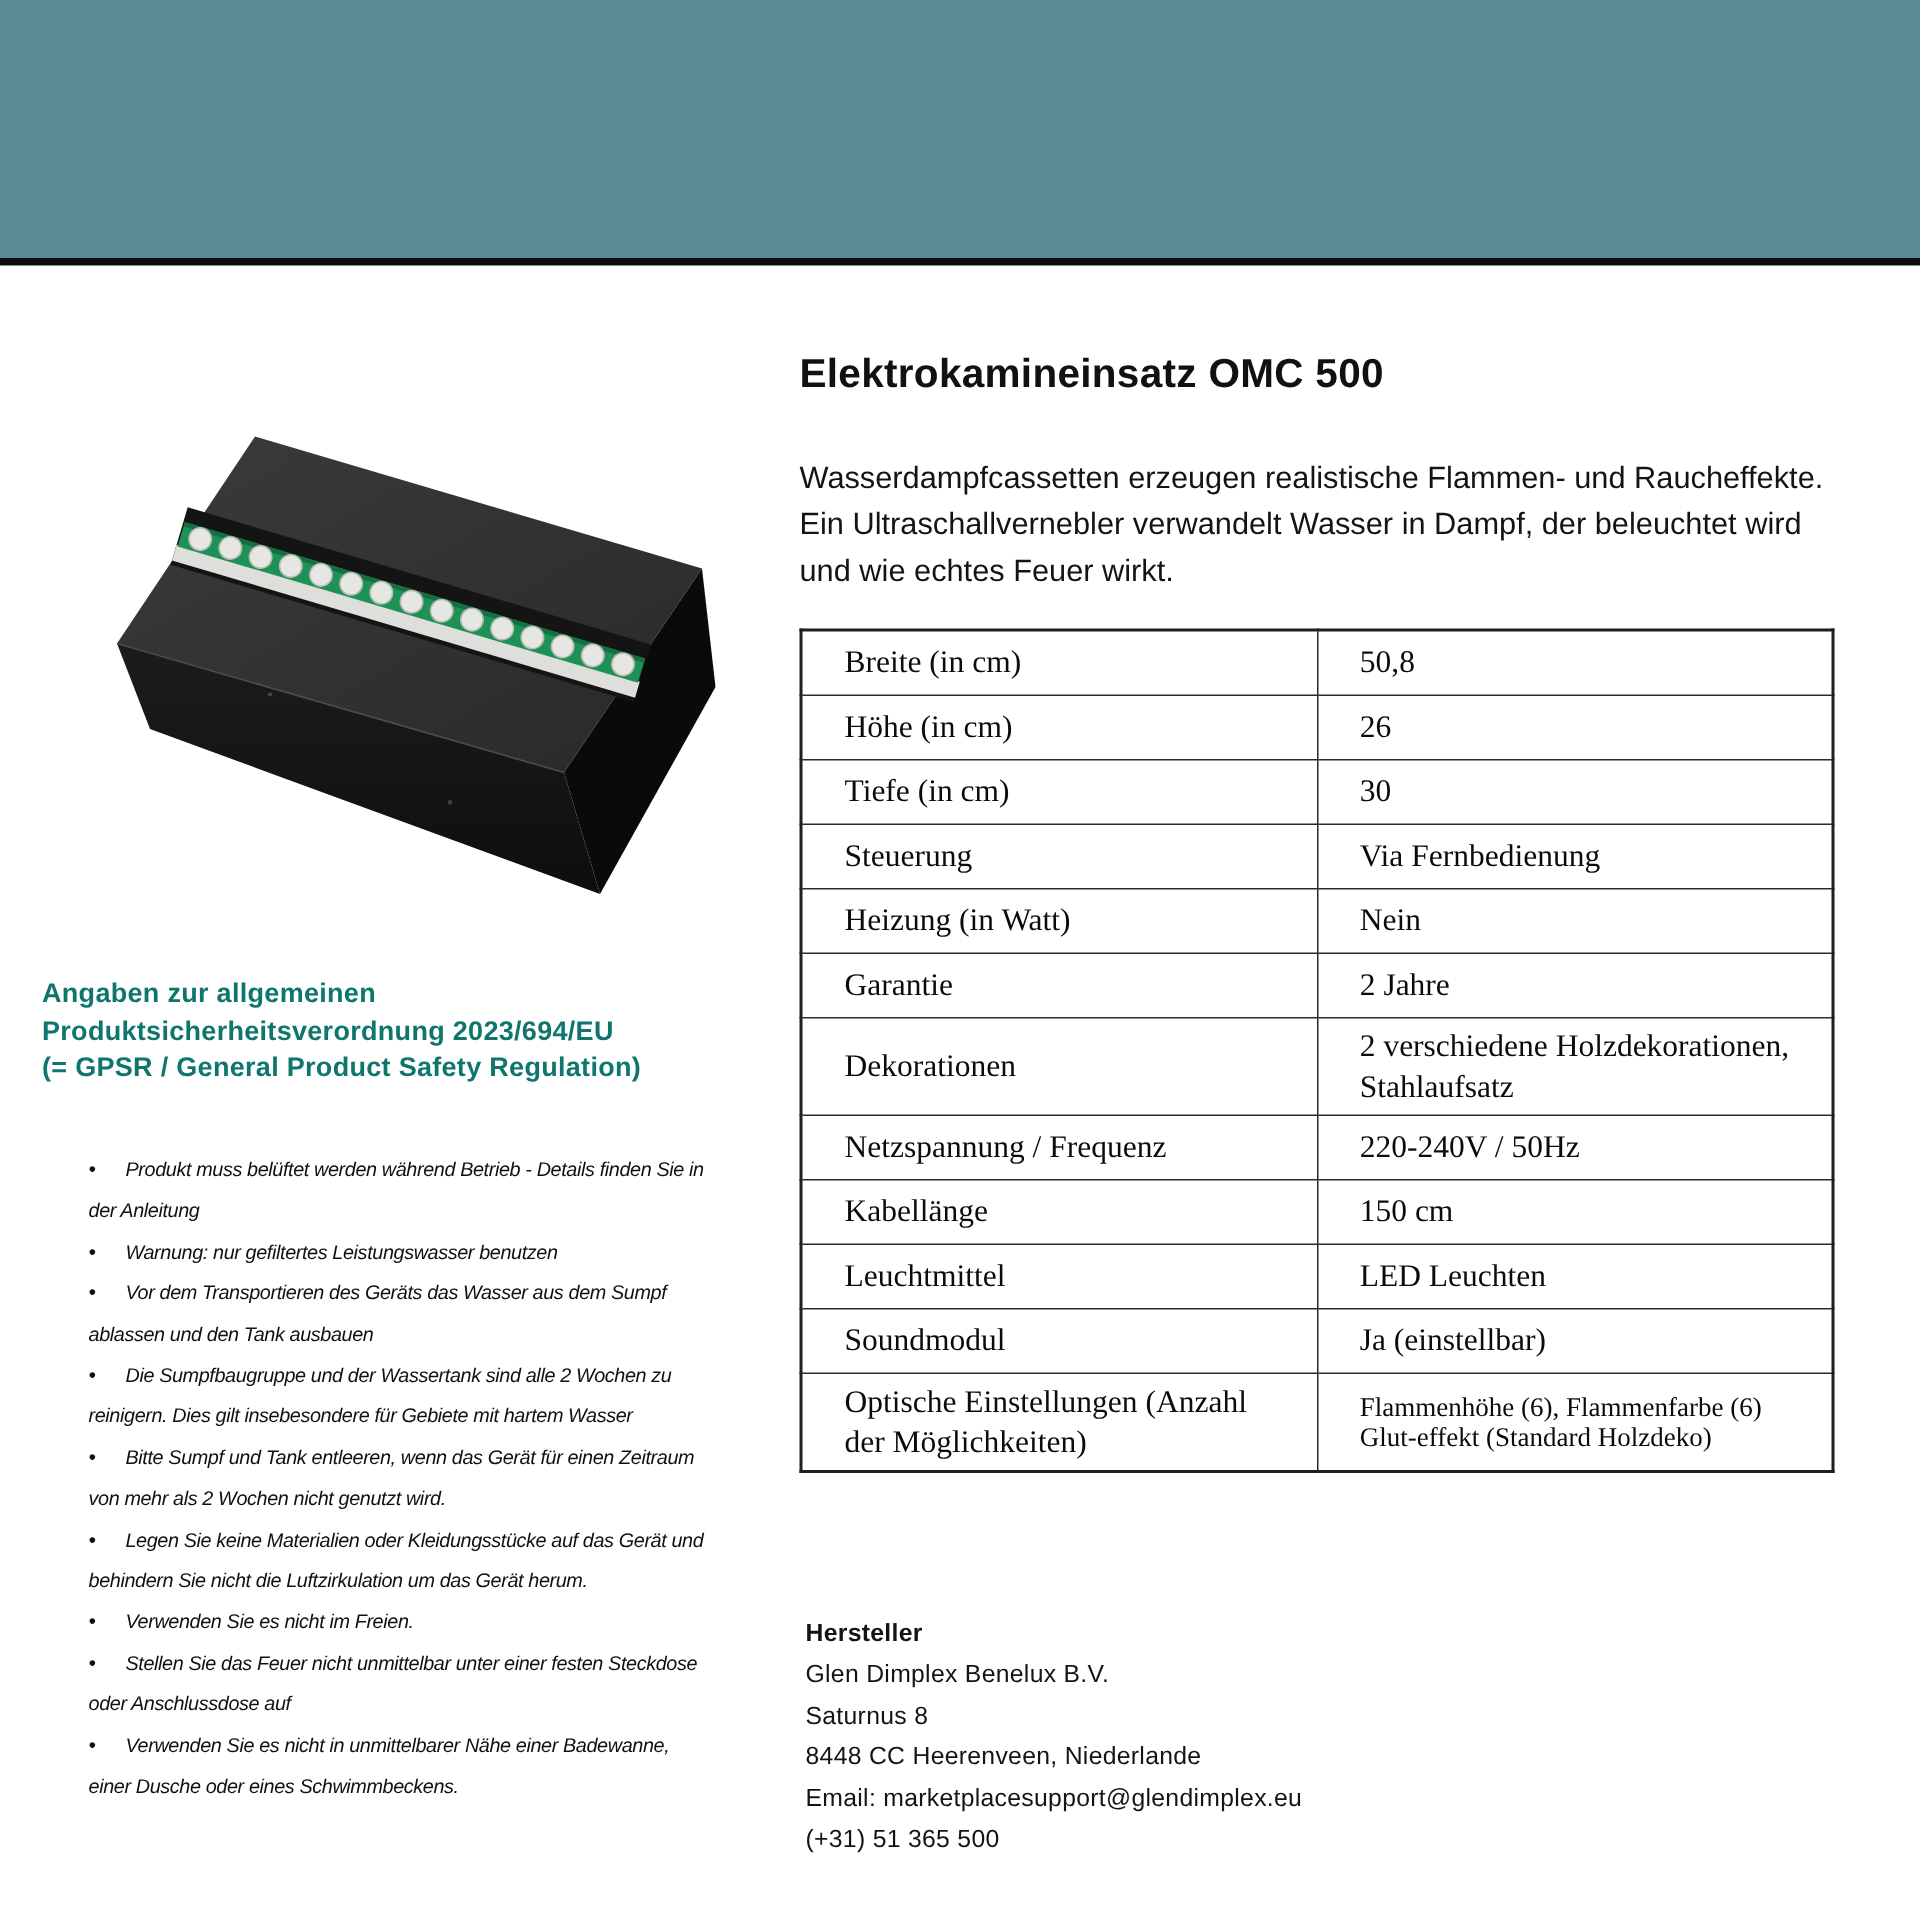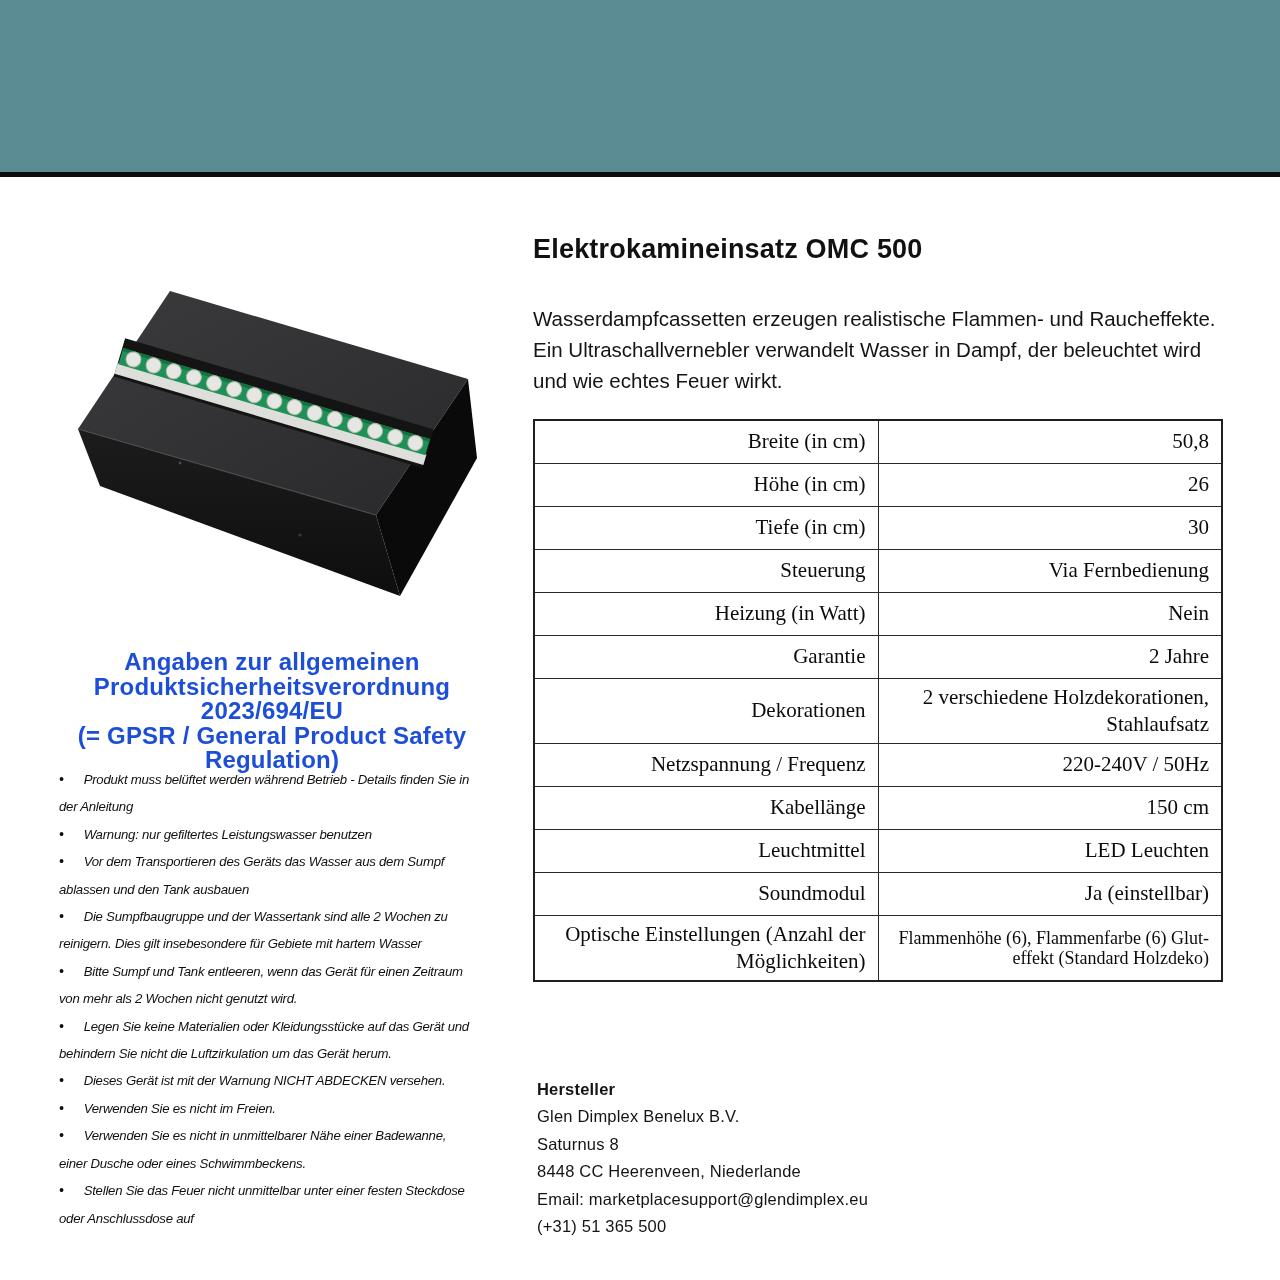--- a/index.html
+++ b/index.html
@@ -12,23 +12,23 @@
     overflow:hidden;
   }
   
   .band{position:absolute;left:0;top:0;width:1280px;height:172px;background:#5c8c93;}
   .band-rule{position:absolute;left:0;top:172px;width:1280px;height:5px;background:#0d0d0d;}
 
   
   .product-figure{position:absolute;left:60px;top:288px;width:420px;height:330px;margin:0;}
   .gpsr-heading{
     position:absolute;left:28px;top:650px;width:488px;
-    margin:0;text-align:center;
-    font-size:24px;line-height:24.5px;font-weight:bold;
-    letter-spacing:0.2px;color:#1d4ed8;
+    margin:0;text-align:left;
+    font-size:18px;line-height:24.5px;font-weight:bold;
+    letter-spacing:0.2px;color:#0f766e;
   }
   .gpsr-heading span{display:block;}
   .bullets{
     position:absolute;left:59px;top:766px;width:417px;
     font-size:13.2px;line-height:27.4px;letter-spacing:-0.25px;color:#101010;font-style:italic;
   }
   .bullet{margin:0;}
   .bullet::before{content:"\2022";padding-right:20px;font-size:14px;}
 
   
@@ -41,23 +41,23 @@
     font-size:20.5px;line-height:31px;color:#141414;
   }
   table.specs{
     position:absolute;left:533px;top:419px;width:690px;
     border-collapse:collapse;table-layout:fixed;
     font-family:"Liberation Serif",serif;font-size:21px;color:#0b0b0b;
     border:2px solid #1f1f1f;
   }
   table.specs td{
     border:1px solid #2a2a2a;
-    padding:5px 12px;
+    padding:5px 28px;
     height:43px;box-sizing:border-box;
-    vertical-align:middle;line-height:27px;text-align:right;
+    vertical-align:middle;line-height:27px;
   }
   table.specs td.k{width:50%;}
   table.specs td.v.small{font-size:18px;line-height:20px;}
 
   .maker{position:absolute;left:533px;top:1074px;width:480px;}
   .maker p{margin:4px;font-size:16.5px;line-height:23.4px;letter-spacing:0.2px;color:#141414;}
   .maker p.maker-h{font-weight:bold;}
 </style>
 </head>
 <body>
@@ -124,24 +124,23 @@
     <span>(= GPSR / General Product Safety Regulation)</span>
   </h2>
 
   <div class="bullets">
     <p class="bullet">Produkt muss belüftet werden während Betrieb - Details finden Sie in der Anleitung</p>
     <p class="bullet">Warnung: nur gefiltertes Leistungswasser benutzen</p>
     <p class="bullet">Vor dem Transportieren des Geräts das Wasser aus dem Sumpf ablassen und den Tank ausbauen</p>
     <p class="bullet">Die Sumpfbaugruppe und der Wassertank sind alle 2 Wochen zu reinigern. Dies gilt insebesondere für Gebiete mit hartem Wasser</p>
     <p class="bullet">Bitte Sumpf und Tank entleeren, wenn das Gerät für einen Zeitraum von mehr als 2 Wochen nicht genutzt wird.</p>
     <p class="bullet">Legen Sie keine Materialien oder Kleidungsstücke auf das Gerät und behindern Sie nicht die Luftzirkulation um das Gerät herum.</p>
-    <p class="bullet">Dieses Gerät ist mit der Warnung NICHT ABDECKEN versehen.</p>
     <p class="bullet">Verwenden Sie es nicht im Freien.</p>
+    <p class="bullet">Stellen Sie das Feuer nicht unmittelbar unter einer festen Steckdose oder Anschlussdose auf</p>
     <p class="bullet">Verwenden Sie es nicht in unmittelbarer Nähe einer Badewanne, einer Dusche oder eines Schwimmbeckens.</p>
-    <p class="bullet">Stellen Sie das Feuer nicht unmittelbar unter einer festen Steckdose oder Anschlussdose auf</p>
   </div>
 
   <h1 class="title">Elektrokamineinsatz OMC 500</h1>
   <p class="intro">Wasserdampfcassetten erzeugen realistische Flammen- und Raucheffekte. Ein Ultraschallvernebler verwandelt Wasser in Dampf, der beleuchtet wird und wie echtes Feuer wirkt.</p>
 
   <table class="specs">
     <tbody>
       <tr>
         <td class="k">Breite (in cm)</td>
         <td class="v">50,8</td>

